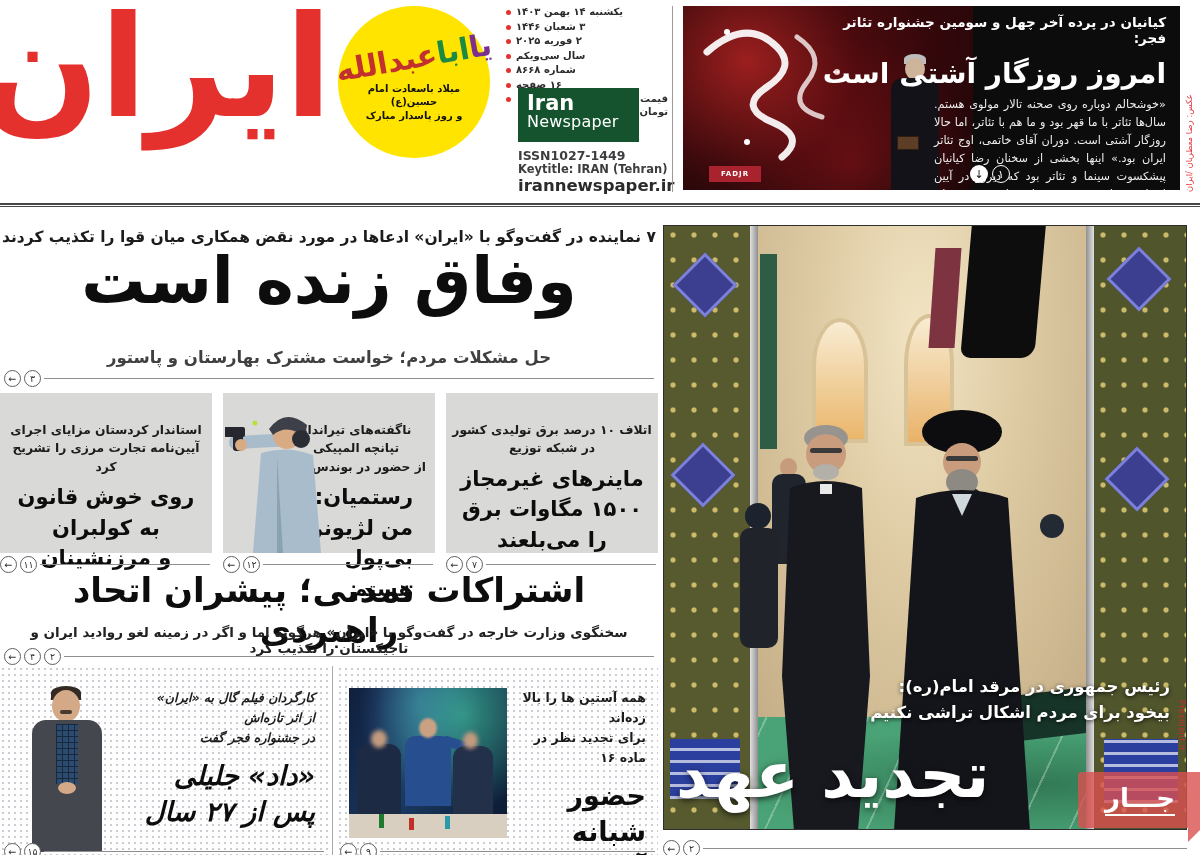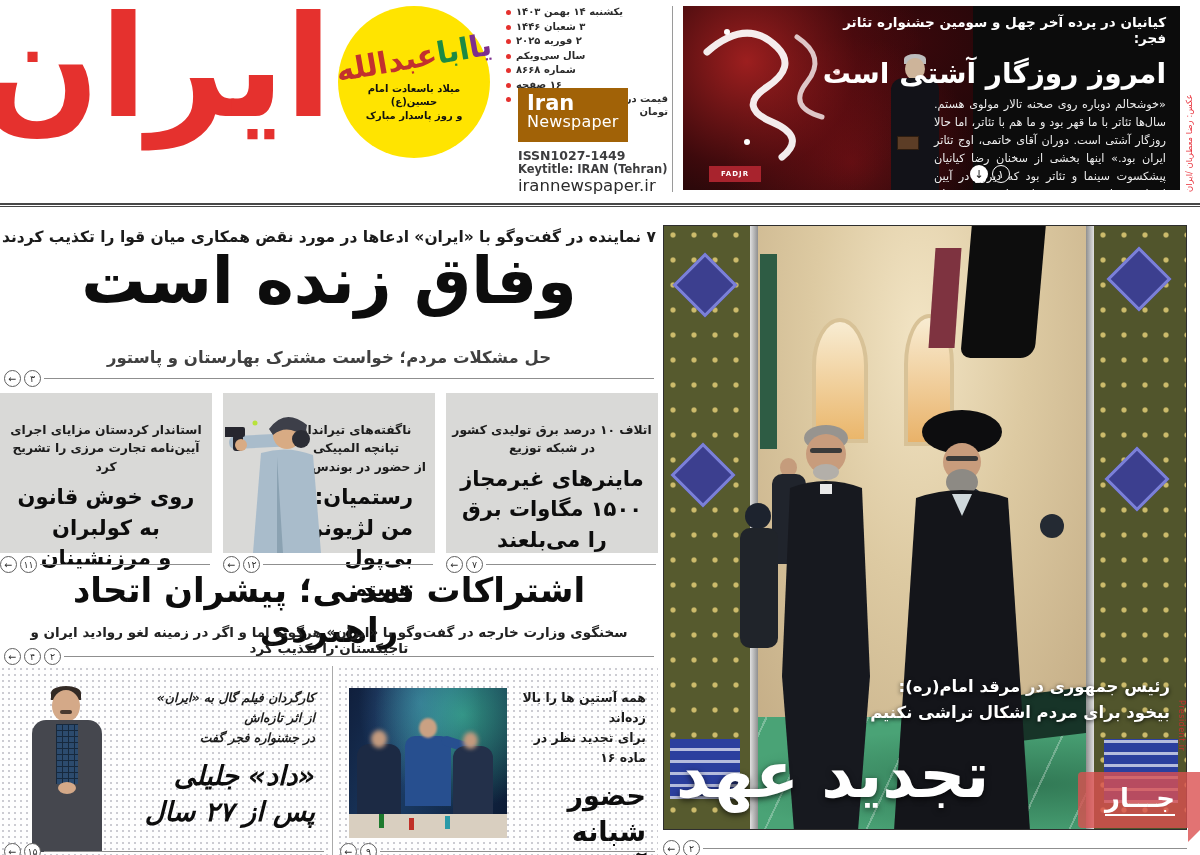--- a/index.html
+++ b/index.html
@@ -16,27 +16,27 @@
          text-align:center;padding:8px;}
   .badge .cal{font-size:30px;font-weight:bold;line-height:1.05;transform:rotate(-10deg);direction:rtl;margin-bottom:8px;}
   .badge .cal .c1{color:#7d2f8e;}
   .badge .cal .c2{color:#1d8a43;}
   .badge .cal .c3{color:#c2312e;}
   .badge .bl{font-size:10px;font-weight:bold;color:#111;direction:rtl;line-height:1.35;}
   .dates{position:absolute;left:506px;top:6px;width:162px;}
   .drow{display:flex;align-items:flex-start;gap:5px;margin-bottom:2px;}
   .dot{width:5px;height:5px;border-radius:50%;background:#e5312e;margin-top:4px;flex:0 0 auto;}
   .drow span{font-size:10px;font-weight:bold;color:#2b2b2b;direction:rtl;line-height:1.25;}
-  .enbox{position:absolute;left:518px;top:88px;width:110px;height:54px;background:#a16207;color:#fff;
+  .enbox{position:absolute;left:518px;top:88px;width:121px;height:54px;background:#14532d;color:#fff;
          padding:5px 9px;line-height:1.0;}
   .enbox .l1{font-size:21px;font-weight:bold;}
   .enbox .l2{font-size:16px;font-weight:normal;letter-spacing:.2px;}
   .issn{position:absolute;left:518px;top:148px;font-size:12.5px;color:#3d3d3f;font-weight:600;}
   .keyt{position:absolute;left:518px;top:162px;font-size:11.5px;color:#3d3d3f;font-weight:600;}
-  .site{position:absolute;left:518px;top:176px;font-size:16.5px;color:#2b2b2b;font-weight:normal;}
+  .site{position:absolute;left:518px;top:176px;font-size:16.5px;color:#2b2b2b;font-weight:bold;}
   .vline-head{position:absolute;left:672px;top:6px;width:1px;height:186px;background:#9a9a9a;}
 
   
   .theater{position:absolute;left:683px;top:6px;width:497px;height:184px;background:#0c0c0c;overflow:hidden;}
   .th-art{position:absolute;left:0;top:0;width:290px;height:184px;
           background:#160607;
           background-image:radial-gradient(circle at 22% 30%,rgba(180,35,35,.85),rgba(120,15,20,.4) 42%,transparent 68%),
                            radial-gradient(circle at 58% 85%,rgba(140,20,25,.6),transparent 55%),
                            radial-gradient(circle at 80% 20%,rgba(60,8,12,.9),transparent 60%);}
   .th-fadjr{position:absolute;left:26px;bottom:8px;width:52px;height:16px;background:#a8232d;color:#fff;

